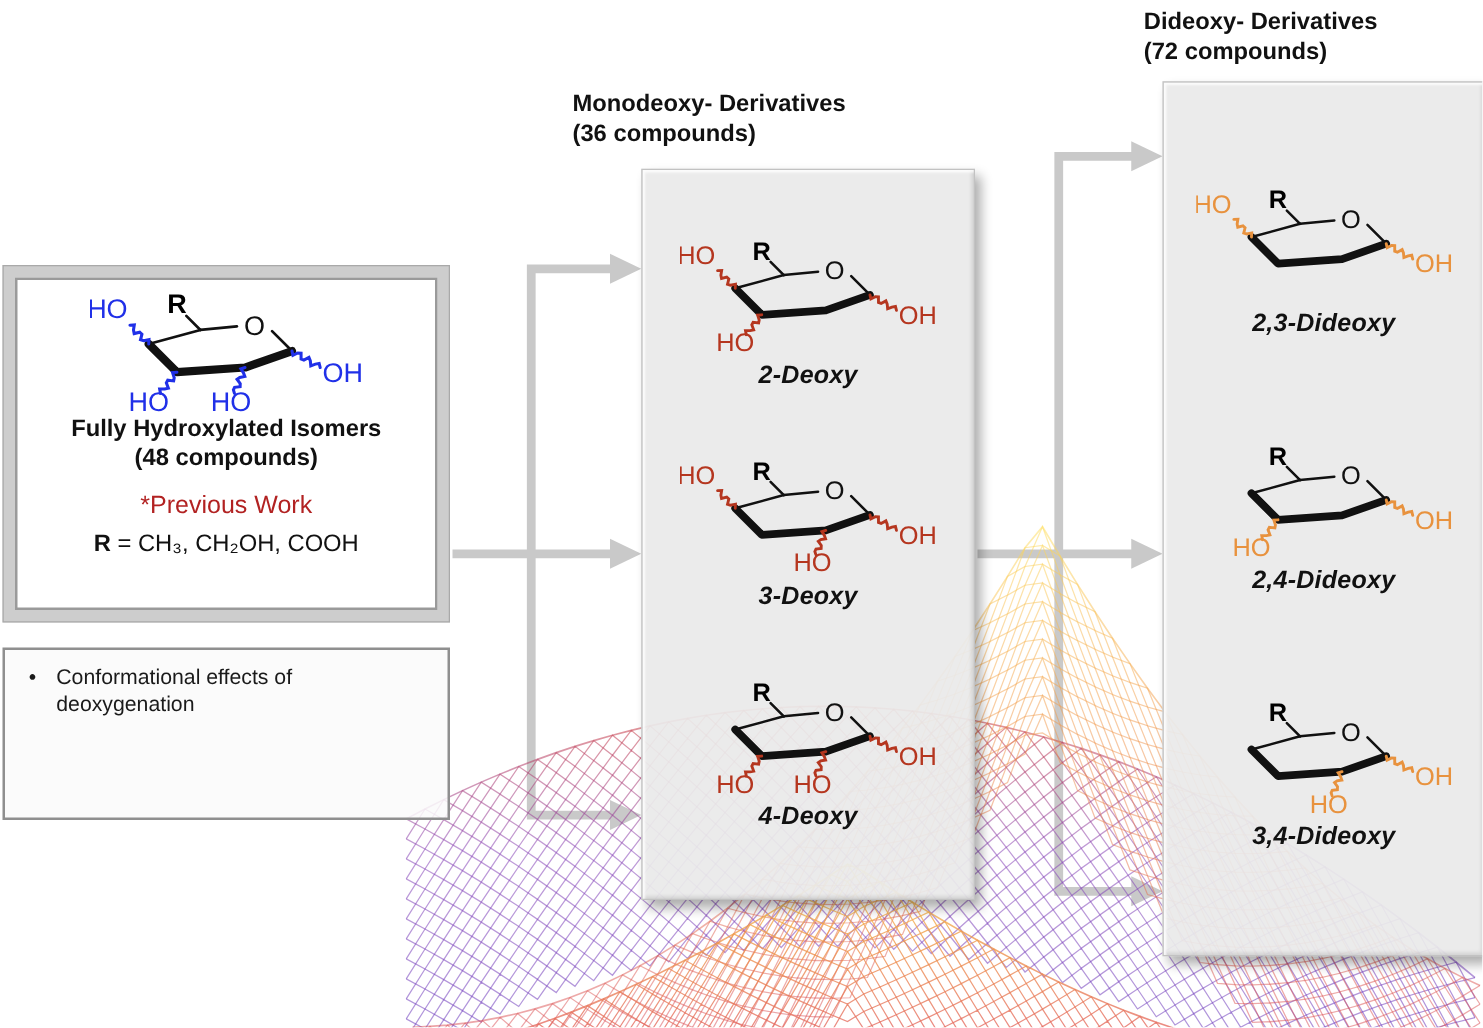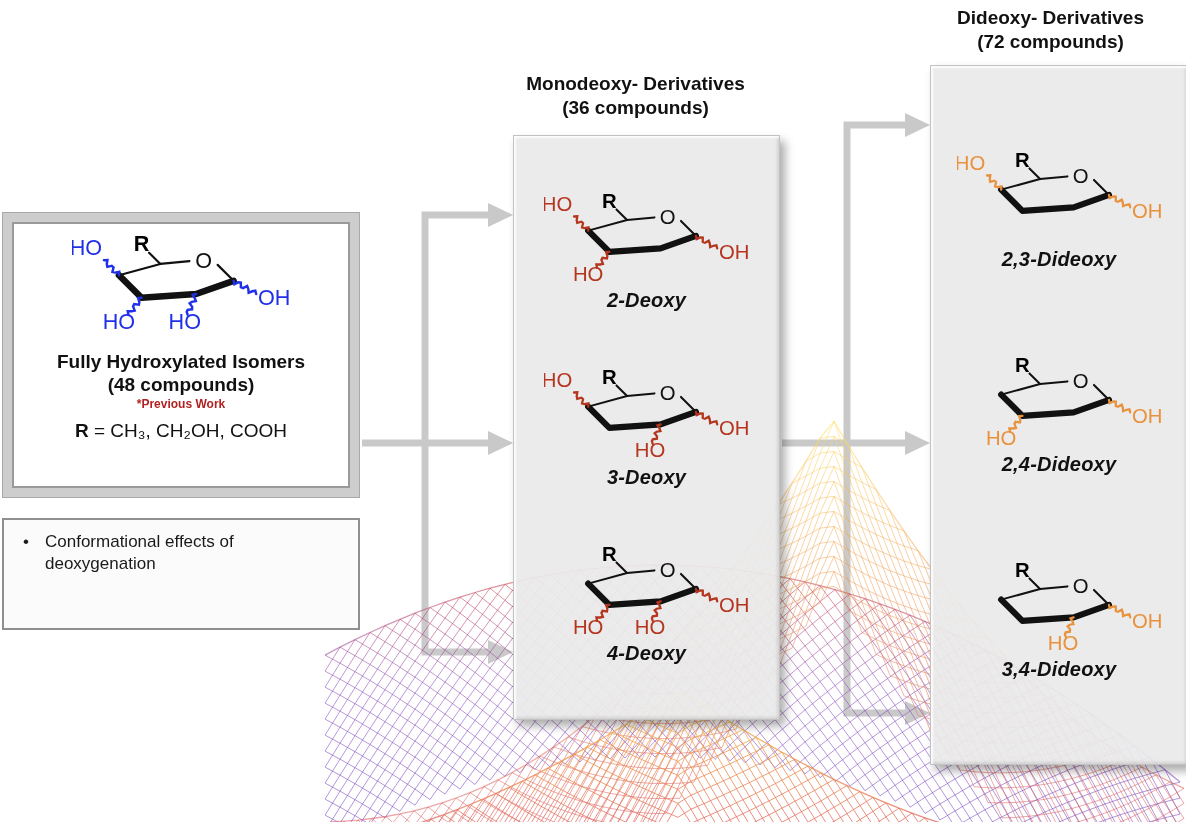--- a/index.html
+++ b/index.html
@@ -6,40 +6,40 @@
   .stage{position:relative;width:1186px;height:822px;overflow:hidden;background:#fff;
          font-family:"Liberation Sans",sans-serif;color:#111;}
   svg.layer{position:absolute;left:0;top:0;pointer-events:none;}
   #arrows{z-index:1;} #mesh{z-index:2;}
 
   
   .fh-box{position:absolute;left:2px;top:212px;width:358px;height:286px;z-index:3;
           background:#cdcdcd;border:1px solid #a9a9a9;padding:9px;box-sizing:border-box;}
   .fh-inner{background:#fff;border:2px solid #9a9a9a;height:100%;box-sizing:border-box;
             display:flex;flex-direction:column;align-items:center;padding-top:8px;}
-  .fh-title{font-size:19px;font-weight:bold;text-align:left;line-height:1.2;margin-top:18px;}
+  .fh-title{font-size:19px;font-weight:bold;text-align:left;line-height:1.2;margin-top:0;}
   .fh-count{font-size:19px;font-weight:bold;text-align:center;}
-  .fh-note{font-size:12px;font-weight:700;color:#b22222;text-align:center;margin-top:1px;}
+  .fh-note{font-size:20px;font-weight:400;color:#b22222;text-align:center;margin-top:15px;}
   .fh-r{font-size:19px;margin-top:9px;}
   .fh-r .rsym{font-weight:bold;}
 
   
-  .bullet-box{position:absolute;left:2px;top:518px;width:358px;height:112px;z-index:3;
+  .bullet-box{position:absolute;left:2px;top:518px;width:358px;height:138px;z-index:3;
               box-sizing:border-box;border:2px solid #8f8f8f;background:rgba(250,250,250,0.86);
               padding:11px 18px 8px 8px;}
   .bullet{position:relative;padding-left:33px;font-size:17px;line-height:1.3;color:#1a1a1a;margin-bottom:1px;}
   .bullet::before{content:"\2022";position:absolute;left:11px;top:0;}
 
   
   .panel{position:absolute;z-index:3;background:rgba(233,233,233,0.93);border:1px solid #c2c2c2;
          box-shadow:5px 6px 9px rgba(0,0,0,0.33), inset 2px 2px 2px rgba(255,255,255,0.85), inset -2px -2px 3px rgba(0,0,0,0.10);
          display:flex;flex-direction:column;align-items:center;box-sizing:border-box;}
   .panel.mid{left:513px;top:135px;width:267px;height:585px;justify-content:space-evenly;}
   .panel.right{left:930px;top:65px;width:258px;height:700px;justify-content:space-evenly;}
-  .panel-title{position:absolute;z-index:3;text-align:center;font-weight:bold;font-size:19px;line-height:1.25;}
+  .panel-title{position:absolute;z-index:3;text-align:left;font-weight:bold;font-size:19px;line-height:1.25;}
   .panel-title.mono{left:458px;top:72px;width:355px;}
   .panel-title.di{left:915px;top:6px;width:271px;}
 
   .struct-block{display:flex;flex-direction:column;align-items:center;}
   .struct-slot svg{display:block;}
   .struct-svg{width:205px;}
   .fh-inner .struct-svg{width:218px;}
   .struct-label{font-size:20px;font-weight:bold;font-style:italic;color:#111;margin-top:4px;letter-spacing:0.2px;}
 </style>
 </head>

